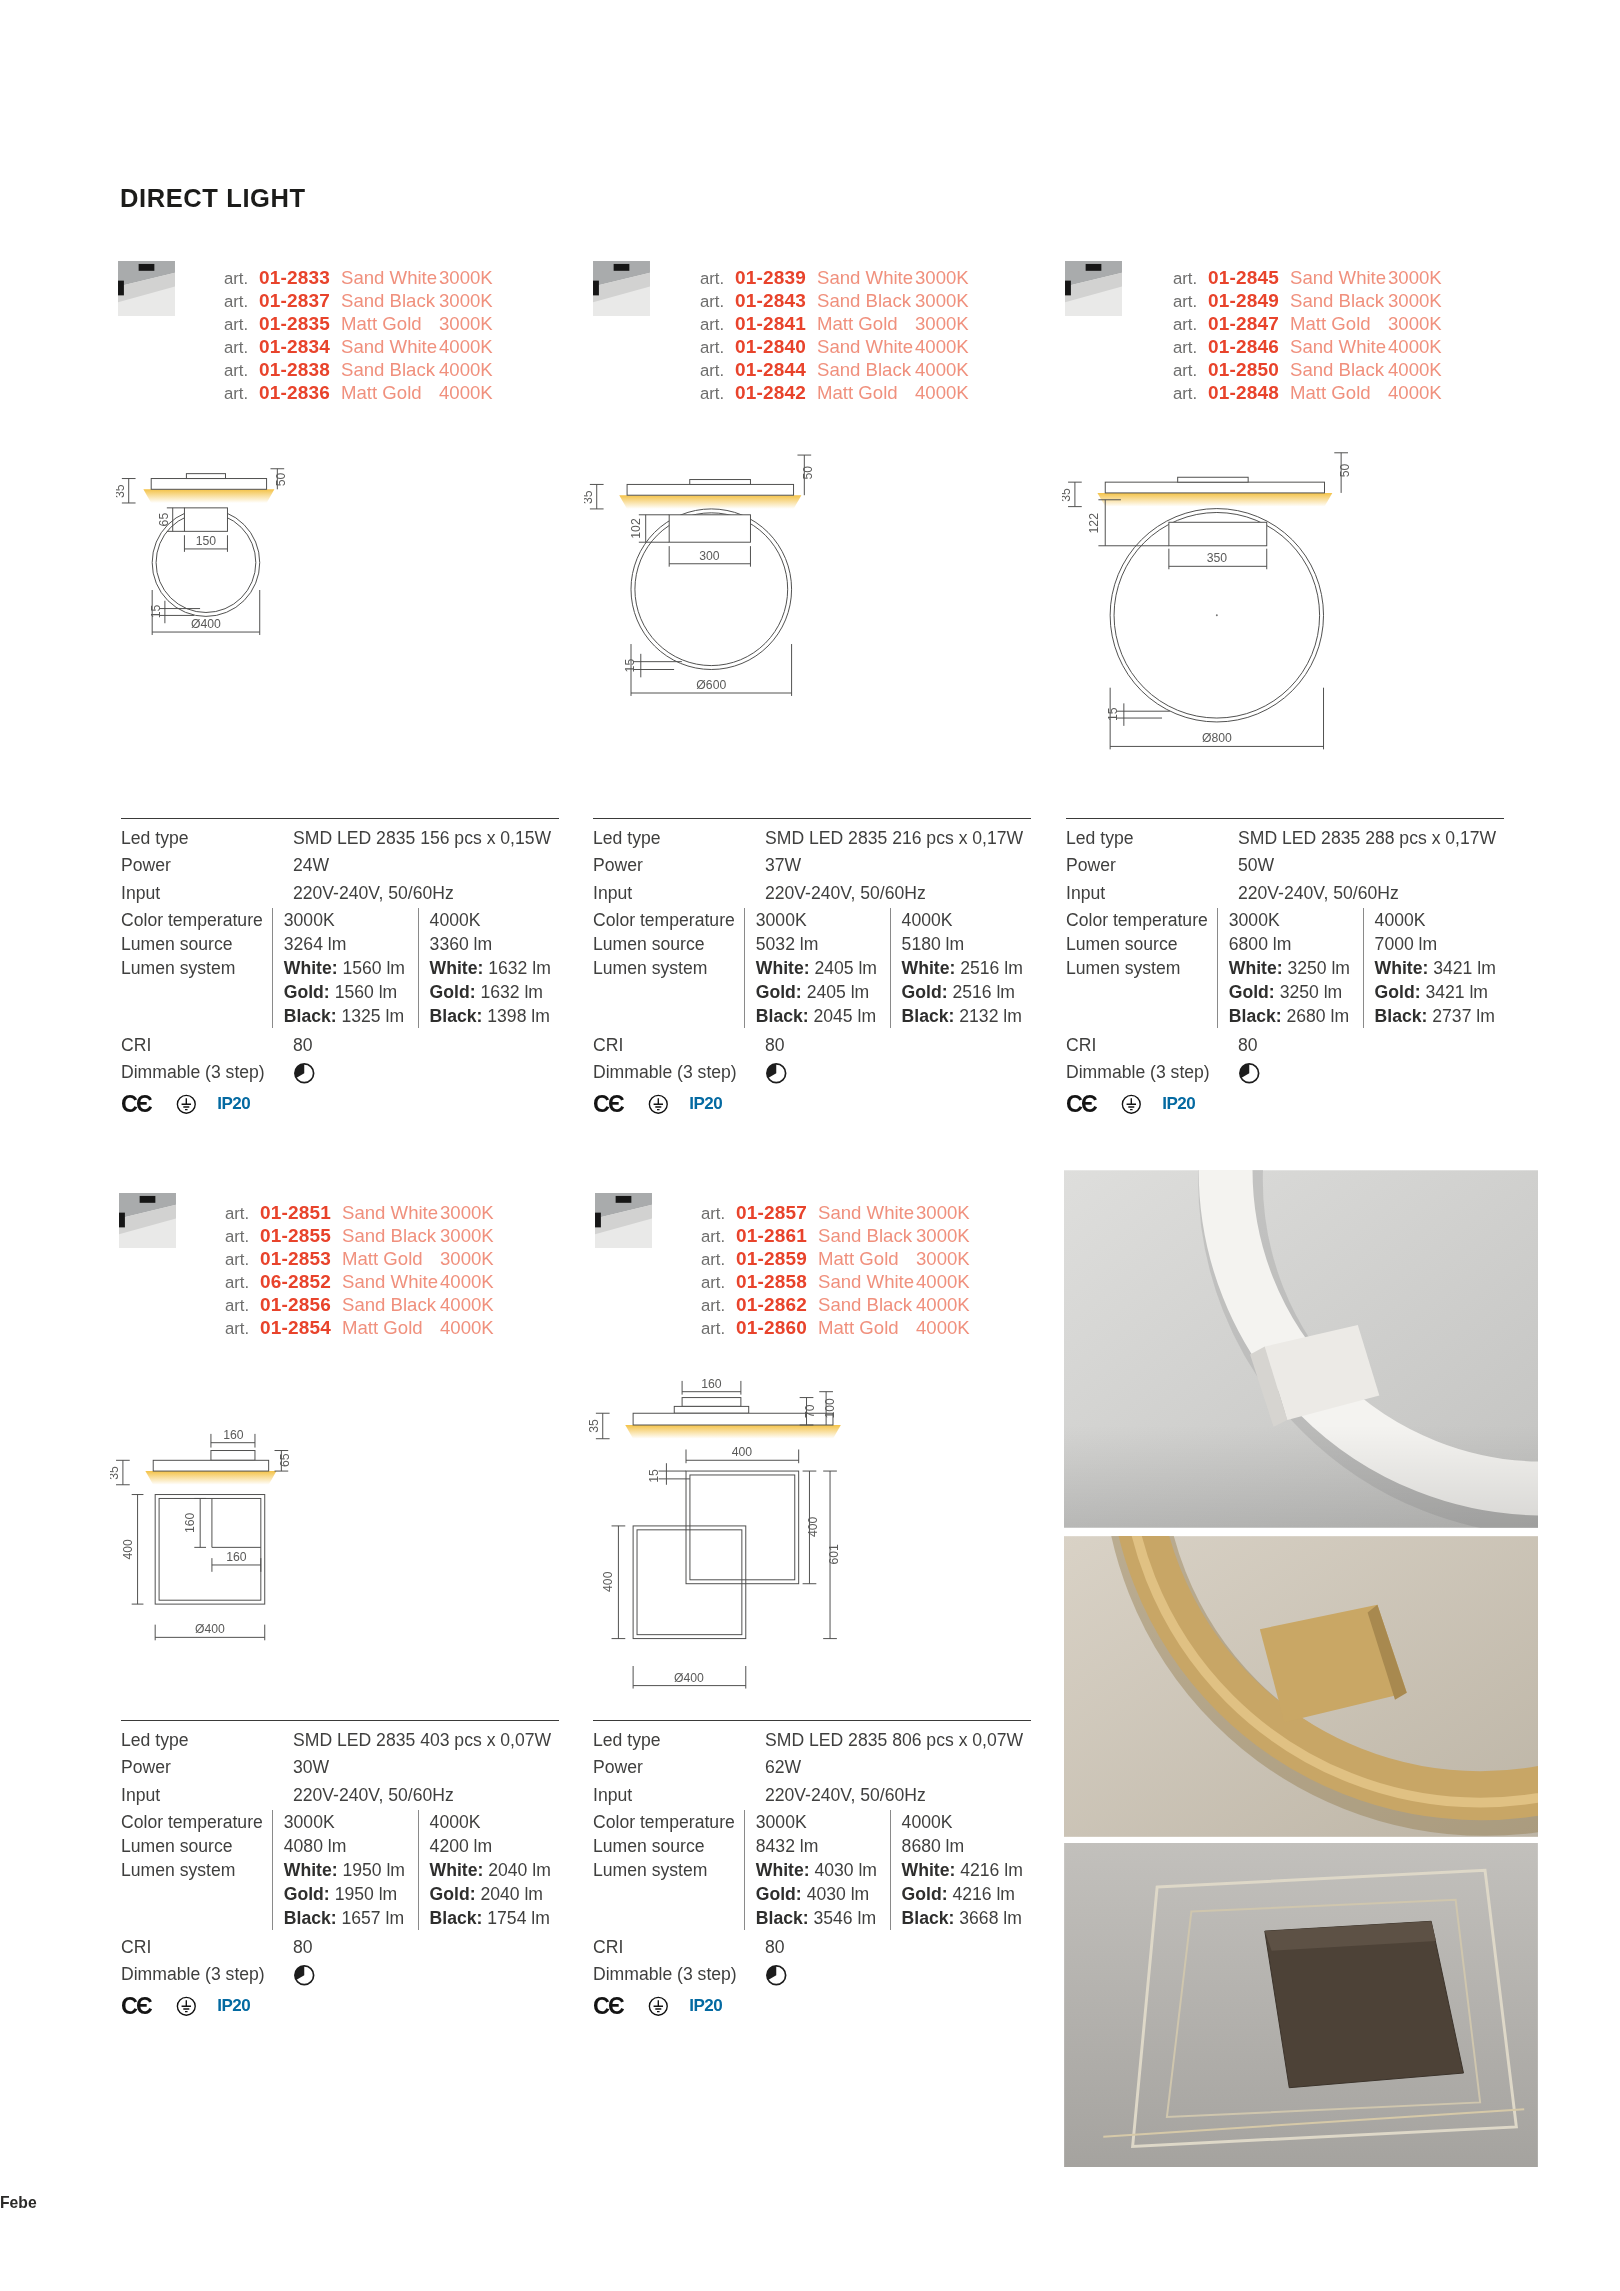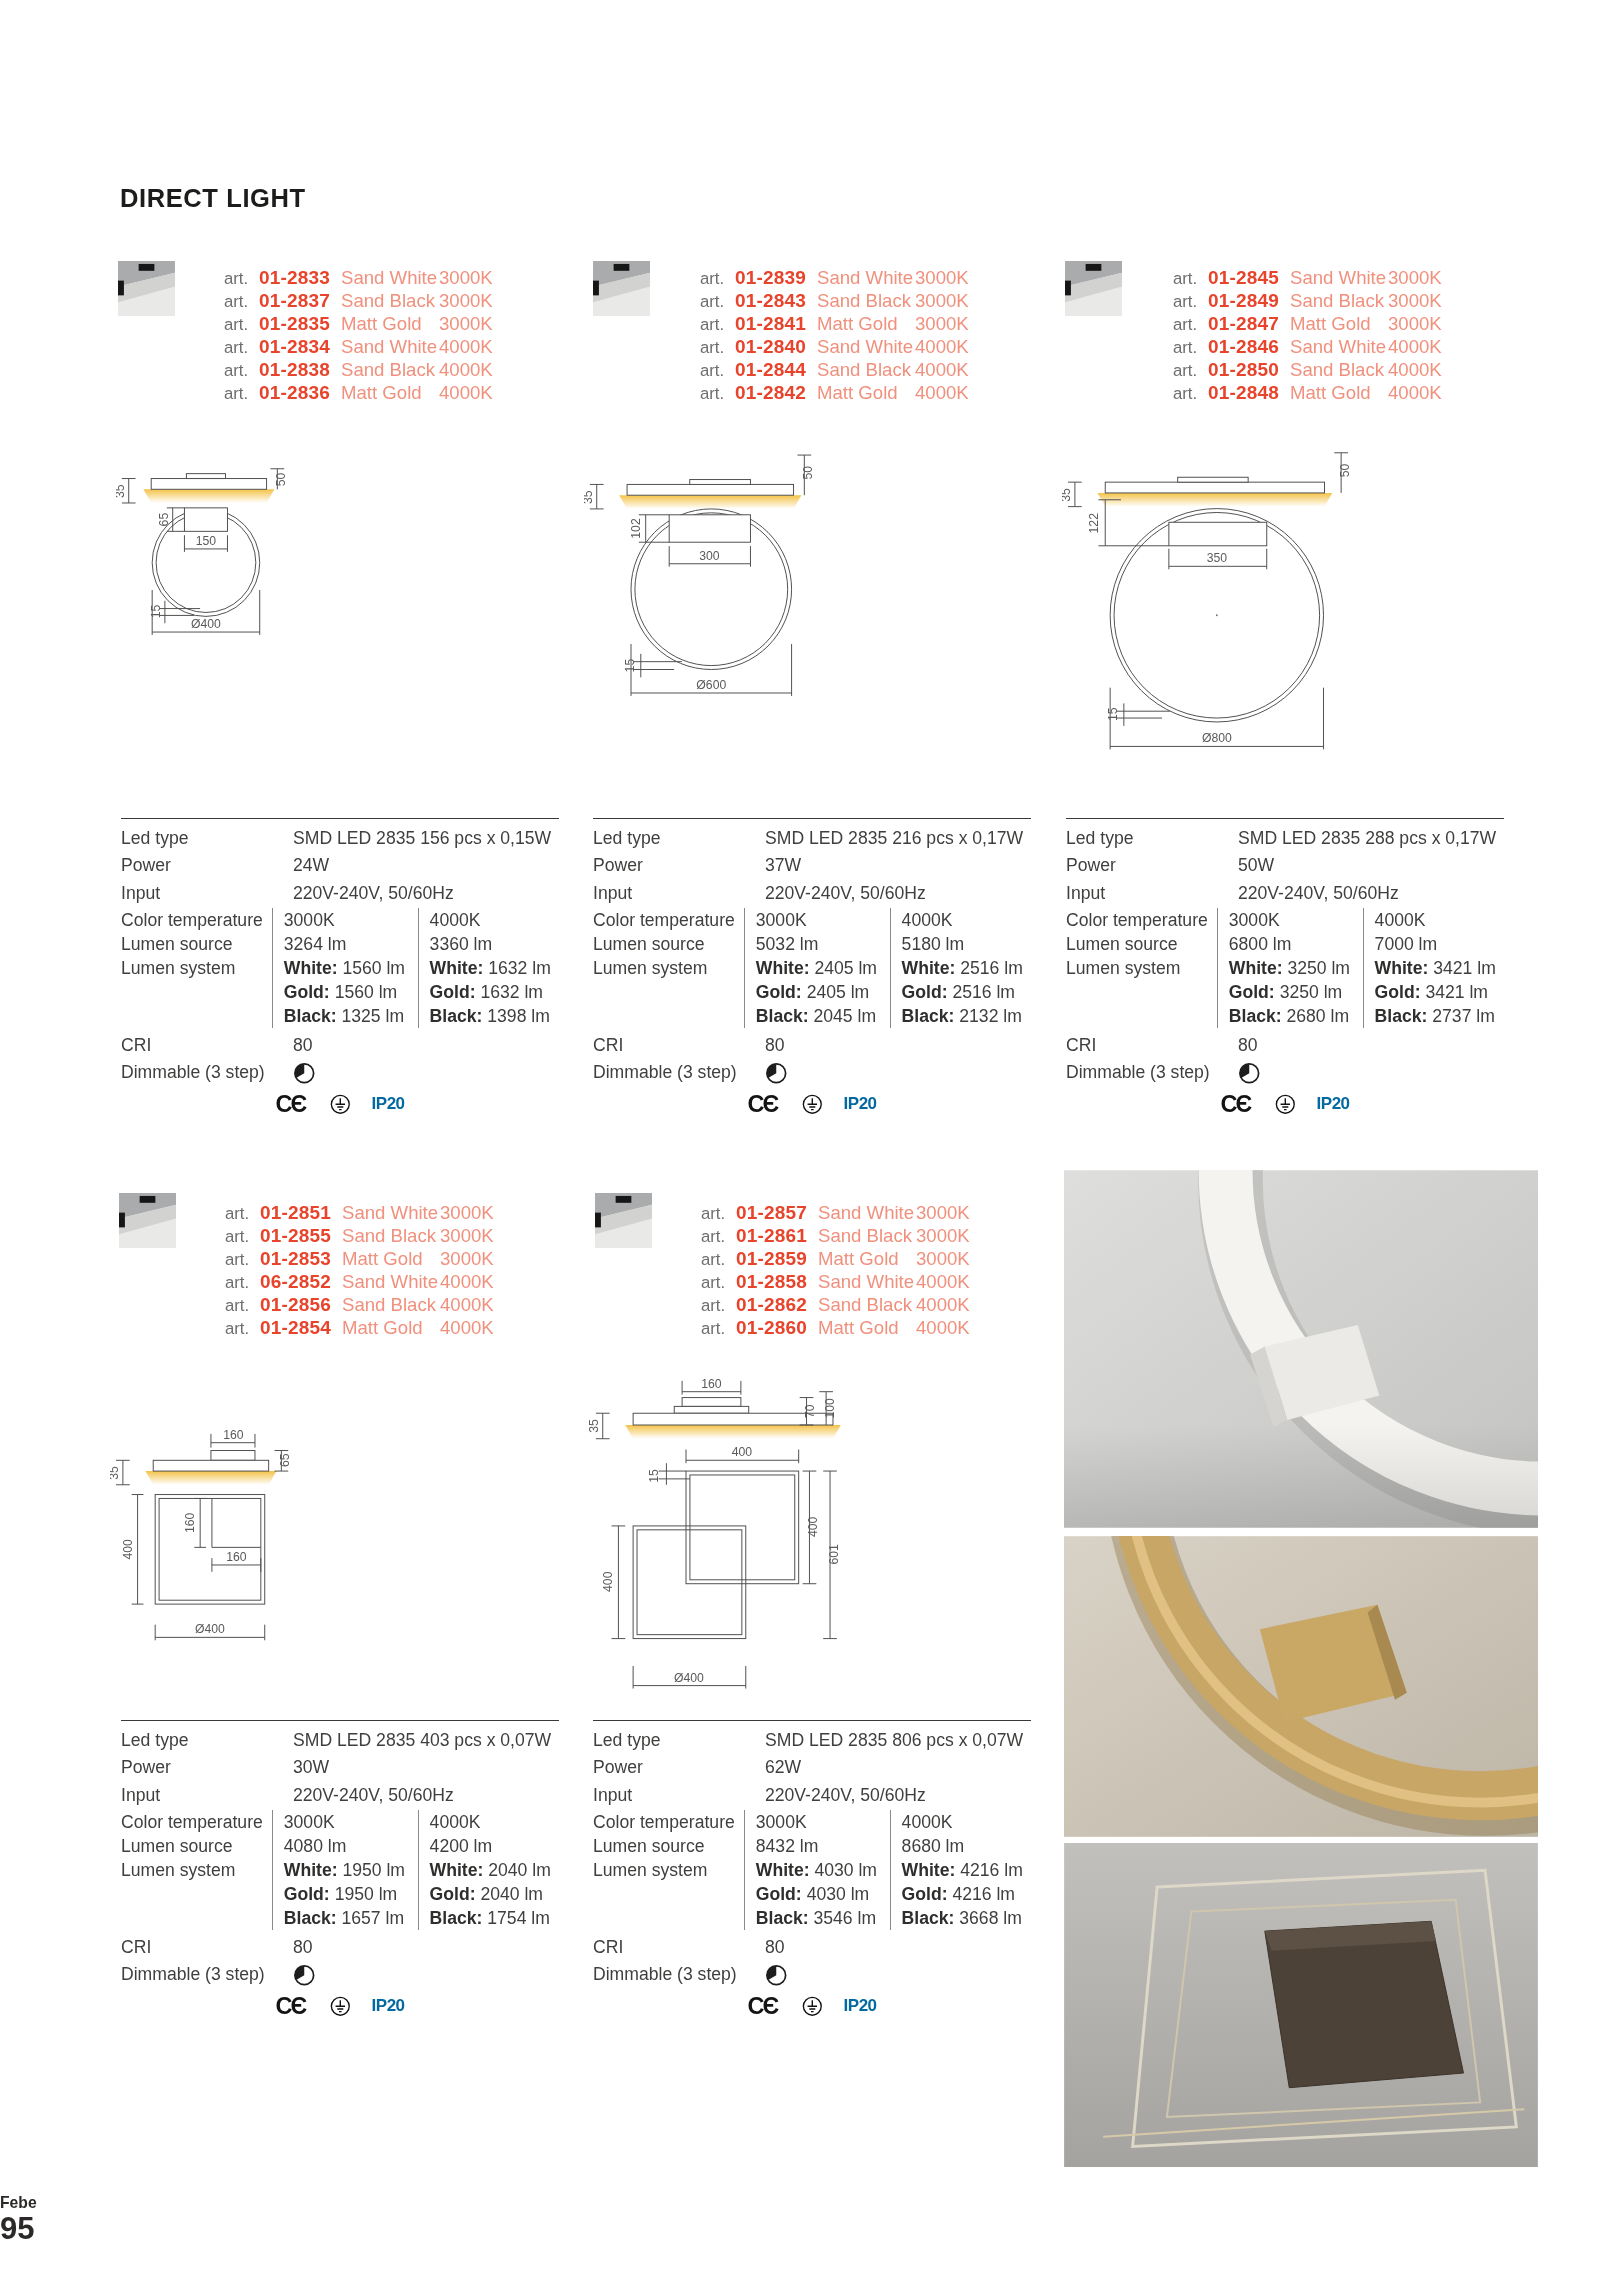--- a/index.html
+++ b/index.html
@@ -19,21 +19,21 @@
   .srule{border-top:1.5px solid #3a3a39;margin-bottom:5.9px;}
   .srow{display:flex;line-height:27.4px;white-space:nowrap;gap:21px;}
   .srow .lbl{width:151px;flex:none;}
   .srow .val{flex:1;}
   .tblock{display:flex;margin:1px 0 3.9px 0;}
   .tlabels{width:151px;flex:none;line-height:24px;}
   .tcol{border-left:1px solid #8a8a8a;padding-left:10.8px;width:134px;flex:none;line-height:24px;white-space:nowrap;}
   .tcol b{font-weight:700;color:#2e2e2d;}
   .tcol .lv{margin-left:4.9px;}
   .dimrow .val{display:flex;align-items:center;}
-  .certs{display:flex;align-items:center;gap:21px;margin-top:3.9px;height:27.4px;justify-content:center;}
+  .certs{display:flex;align-items:center;gap:21px;margin-top:3.9px;height:27.4px;}
   .ce{font-size:23.5px;font-weight:700;color:#141414;letter-spacing:-2px;margin-right:3.9px;}
   .ip{font-size:17px;font-weight:800;color:#0369a1;letter-spacing:-0.5px;}
   .icon22{width:22.5px;height:22.5px;display:block;}
   .icon20{width:20.6px;height:20.6px;display:block;}
   
   .footer{text-align:left;}
   .brand{font-size:15.7px;font-weight:800;color:#2b2a28;}
   .pageno{font-size:31px;font-weight:800;color:#2b2a28;line-height:33px;}
   .photo{display:block;}
   svg text{font-family:"Liberation Sans",sans-serif;}
@@ -837,17 +837,16 @@
     <rect width="484" height="331" fill="url(#p3)"></rect>
     <polygon points="95,45 430,28 462,290 70,310" fill="none" stroke="#ded8c8" stroke-width="3"></polygon>
     <polygon points="130,70 400,58 425,265 105,280" fill="none" stroke="#cfc6ae" stroke-width="2"></polygon>
     <polygon points="205,90 375,80 408,235 230,250" fill="#4d4237" stroke="#3a322a" stroke-width="1"></polygon>
     <polygon points="205,90 375,80 380,100 212,110" fill="#5d5145"></polygon>
     <line x1="40" y1="300" x2="470" y2="272" stroke="#d6c9a8" stroke-width="2"></line>
   </svg>
 
   <div class="footer abs" style="left:0;top:2194px;width:1620px">
     <div class="brand">Febe</div>
-    <div class="pageno">95</div>
   </div>
 
 </div>
 
 
 </body></html>

